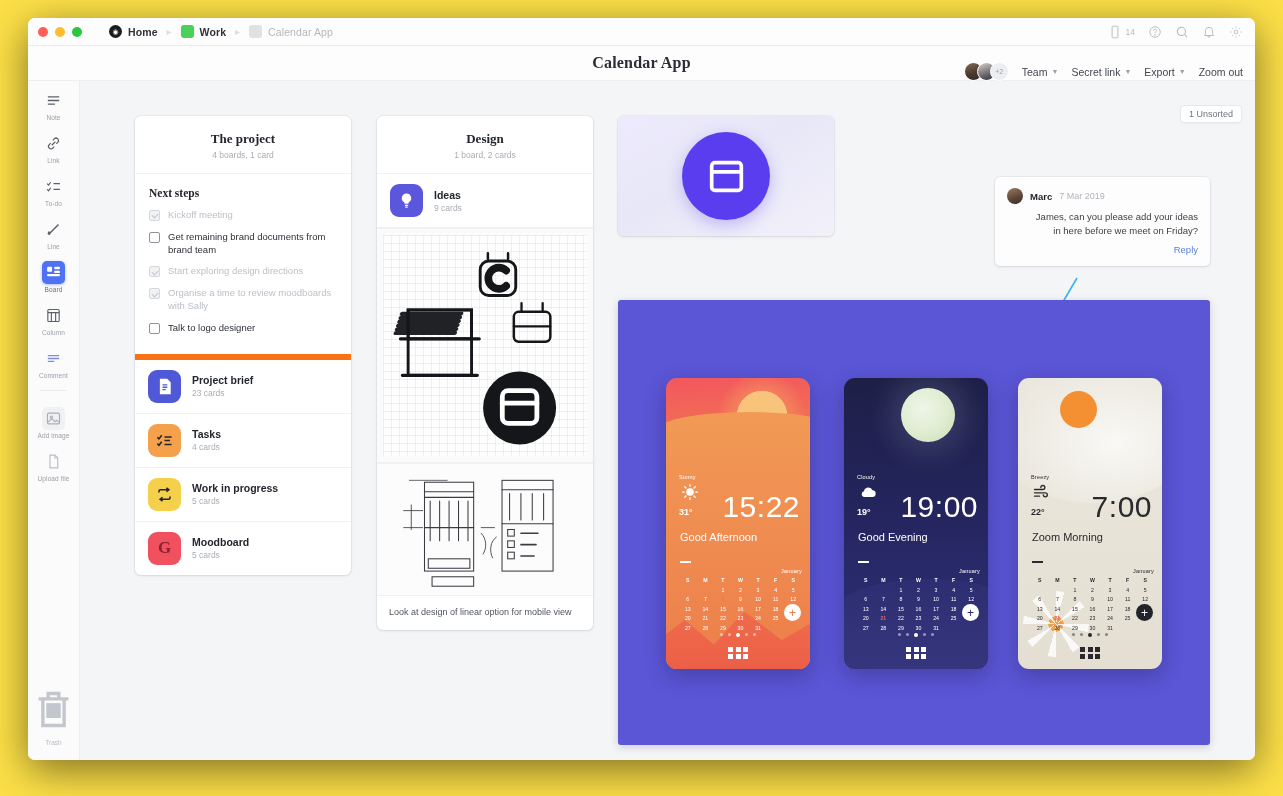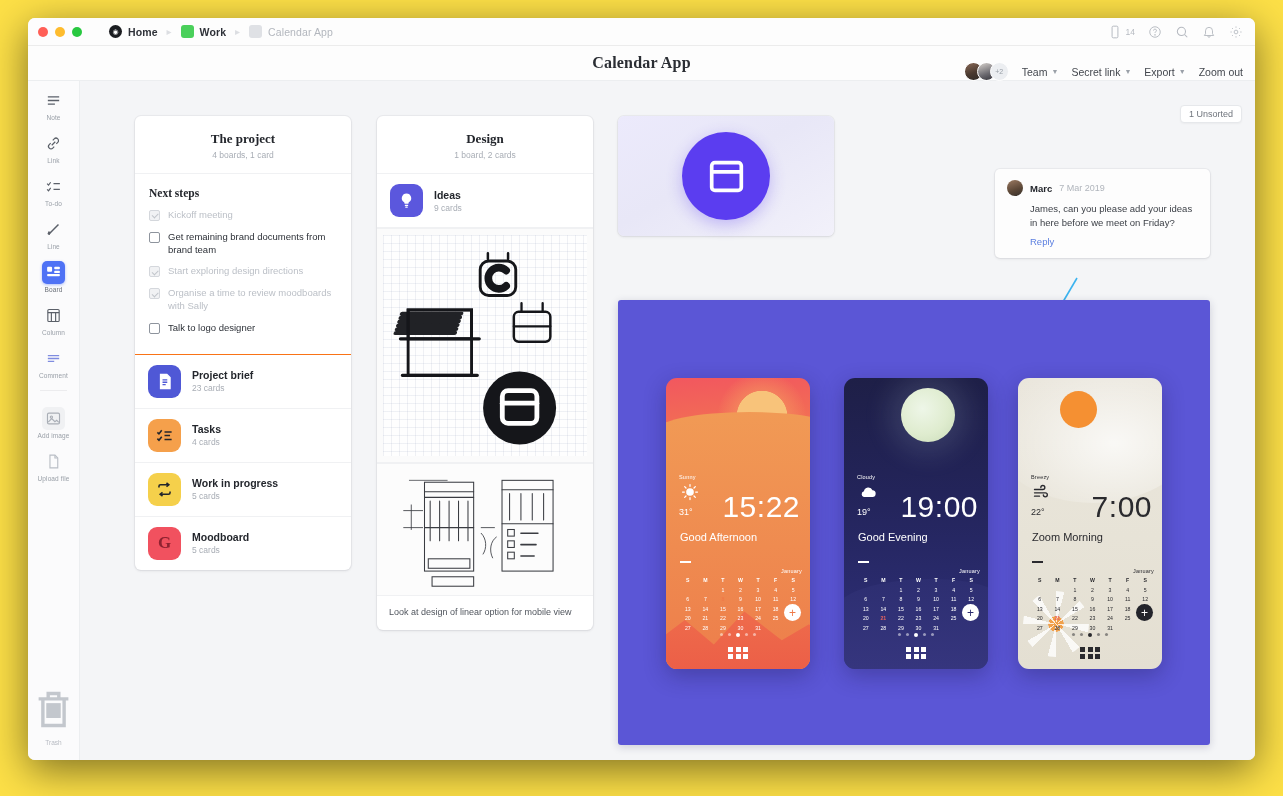--- a/index.html
+++ b/index.html
@@ -136,21 +136,21 @@
 
   
   #board-project { left: 55px; top: 35px; width: 216px; }
   .card-head { padding: 15px 10px 13px; text-align:center; border-bottom:1px solid #f0f1f3; }
   .card-title {
     font-family:"Liberation Serif", serif; font-weight:bold;
     font-size: 13px; color:#23262c;
   }
   .card-sub { font-size: 8.5px; color:#a8adb5; margin-top: 3px; }
 
-  .todo-block { padding: 13px 14px 10px; border-bottom: 1px solid #f97316; }
+  .todo-block { padding: 13px 14px 10px; border-bottom: 6px solid #f97316; }
   .todo-title { font-family:"Liberation Serif", serif; font-weight:bold; font-size:11.5px; color:#23262c; margin-bottom: 10px; }
   .todo { display:flex; gap: 8px; margin-bottom: 9px; align-items:flex-start; }
   .cb {
     width: 11px; height: 11px; min-width:11px; border-radius: 2px;
     border: 1.2px solid #8e949d; margin-top: 1px;
     display:flex; align-items:center; justify-content:center;
   }
   .cb.done { border-color:#d4d7dc; background:#f1f2f4; }
   .cb.done:after {
     content:""; width:5px; height:2.5px; border-left:1.3px solid #c1c5cb;
@@ -200,23 +200,24 @@
   .appicon-circle {
     width: 88px; height: 88px; border-radius:50%;
     background: #5b3df0;
     display:flex; align-items:center; justify-content:center;
     box-shadow: 0 5px 16px rgba(91,61,240,.3);
   }
   .appicon-glyph { width: 37px; height: 37px; }
 
   
   #comment-card {
-    left: 915px; top: 88px; width: 215px;
+    left: 915px; top: 96px; width: 215px;
     border-radius: 5px; padding: 11px 12px 11px;
     background:#fdfdfd;
+    text-align:right;
   }
   .cmt-head { display:flex; align-items:center; gap: 7px; margin-bottom: 6px; }
   .cmt-av { width:16px; height:16px; border-radius:50%;
             background: linear-gradient(160deg,#9b7a62 0%,#5a4636 60%,#35302c 100%); }
   .cmt-name { font-size: 9.5px; font-weight:bold; color:#23262c; }
   .cmt-date { font-size: 9px; color:#b0b5bc; }
   .cmt-body { font-size: 9.5px; line-height: 1.45; color:#3a3e45; margin-left: 23px; }
   .cmt-reply { font-size: 9.5px; color:#5b7fe0; margin-left: 23px; margin-top: 6px; cursor:pointer; }
 
   .arrow-svg { position:absolute; left: 940px; top: 195px; width: 60px; height: 90px; overflow:visible; }
@@ -289,21 +290,21 @@
       rgba(255,255,255,.8) 50% 54%, rgba(255,255,255,0) 54% 62.5%,
       rgba(255,255,255,.8) 62.5% 66.5%, rgba(255,255,255,0) 66.5% 75%,
       rgba(255,255,255,.8) 75% 79%, rgba(255,255,255,0) 79% 87.5%,
       rgba(255,255,255,.8) 87.5% 91.5%, rgba(255,255,255,0) 91.5% 100%);
   }
 
   .ph-inner { position:absolute; inset:0; }
   .wx { position:absolute; left: 13px; top: 96px; }
   .wx-label { font-size: 5.5px; letter-spacing:.2px; }
   .wx-ico { width: 22px; height: 20px; margin: 2px 0 1px; }
-  .wx-temp { font-size: 9px; font-weight: 400; }
+  .wx-temp { font-size: 9px; font-weight: 700; }
   .ph-time {
     position:absolute; right: 10px; top: 112px;
     font-size: 30px; font-weight: 300; letter-spacing:.5px;
   }
   .ph-greet { position:absolute; left: 14px; top: 153px; font-size: 11px; font-weight: 500; }
   .ph-dash { position:absolute; left: 14px; top: 183px; width: 11px; height: 2px; }
   .ph-cal { position:absolute; left: 13px; right: 8px; top: 190px; }
   .cal-month { text-align:right; font-size: 5.5px; margin-bottom: 3px; letter-spacing:.2px; }
   .cal-grid { display:grid; grid-template-columns: repeat(7, 1fr); gap: 2px 0; }
   .cal-grid div { text-align:center; font-size: 5.2px; line-height: 1.45; }

